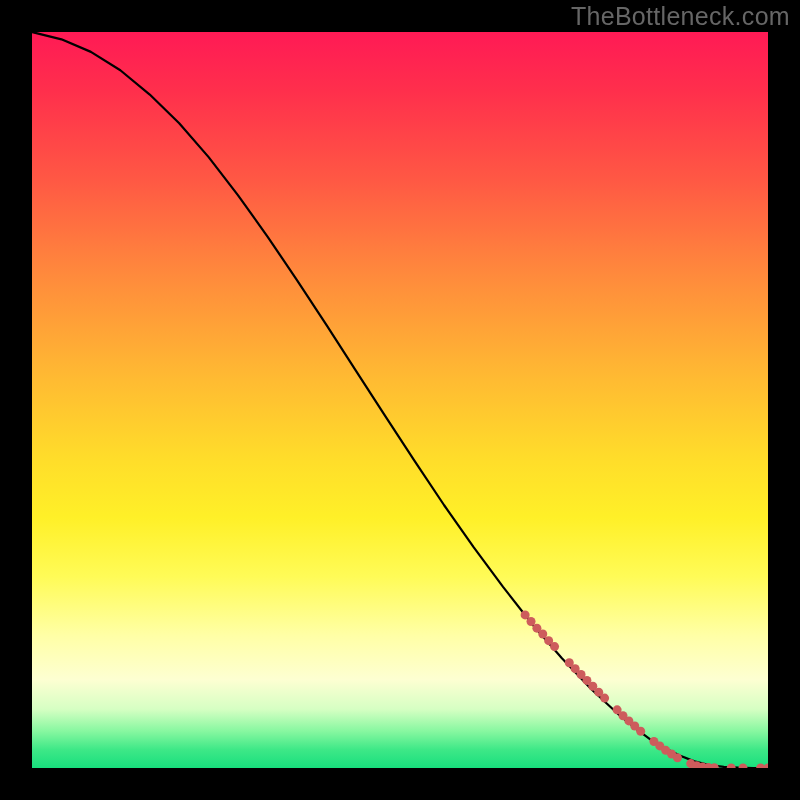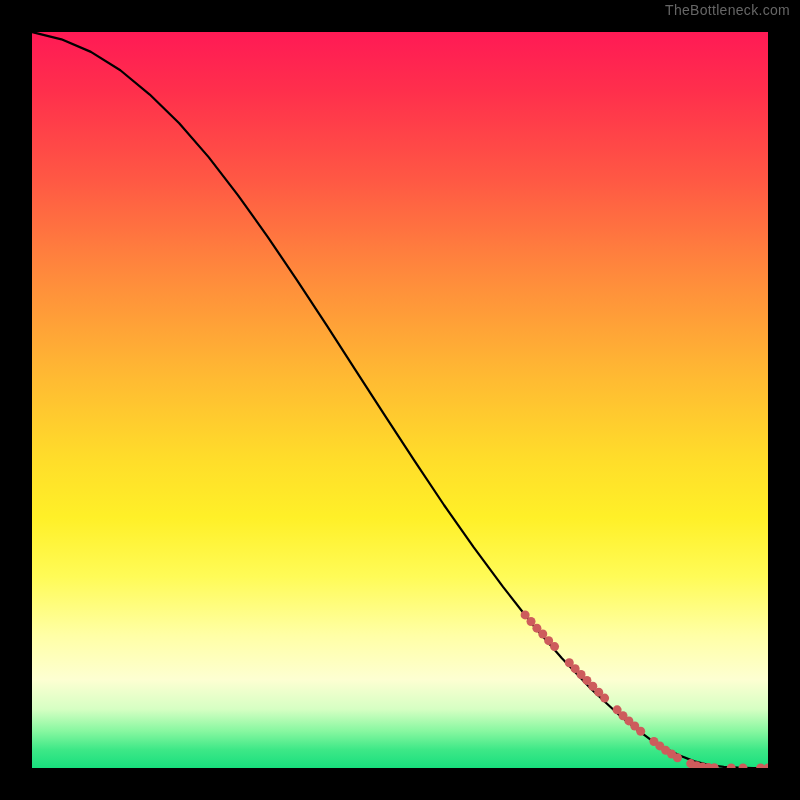--- a/index.html
+++ b/index.html
@@ -15,21 +15,21 @@
     position: relative;
     width: 800px;
     height: 800px;
     background: #000;
   }
   .watermark {
     position: absolute;
     top: 2px;
     right: 10px;
     color: #666;
-    font-size: 14px;
+    font-size: 25px;
     font-weight: 500;
     letter-spacing: 0.3px;
     z-index: 50;
   }
   .plot {
     position: absolute;
     left: 32px;
     top: 32px;
     width: 736px;   
     height: 736px;

